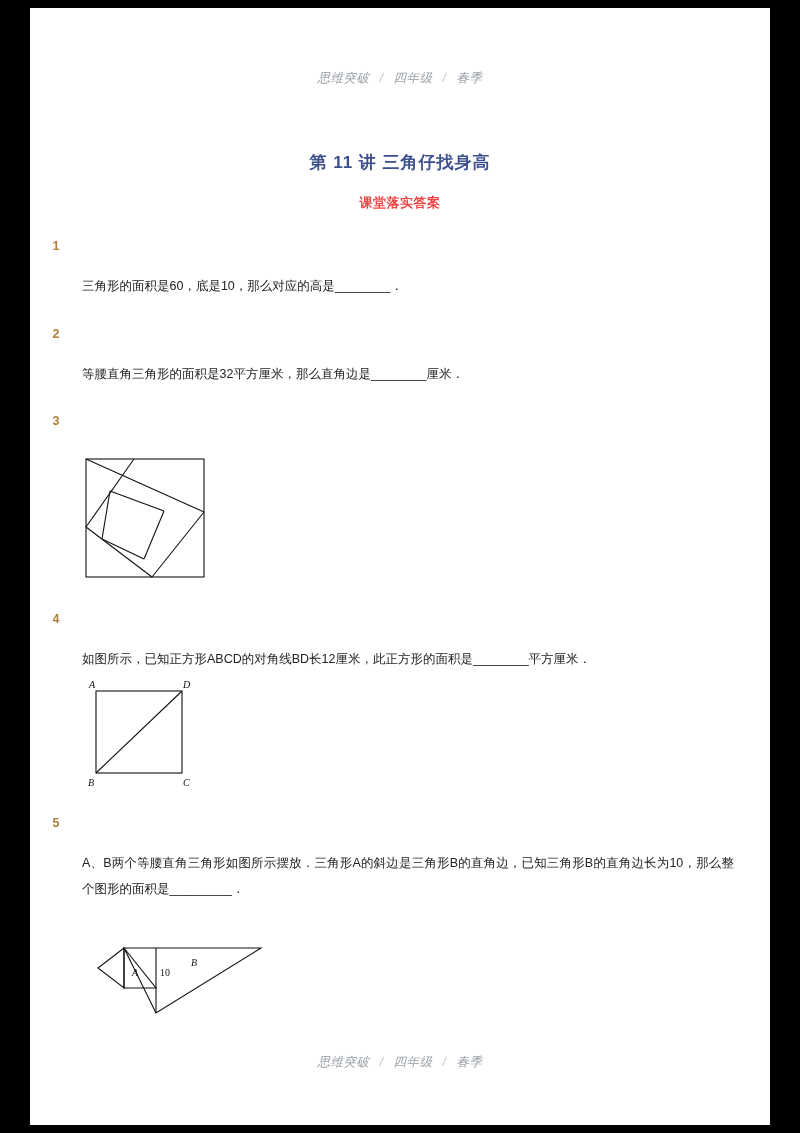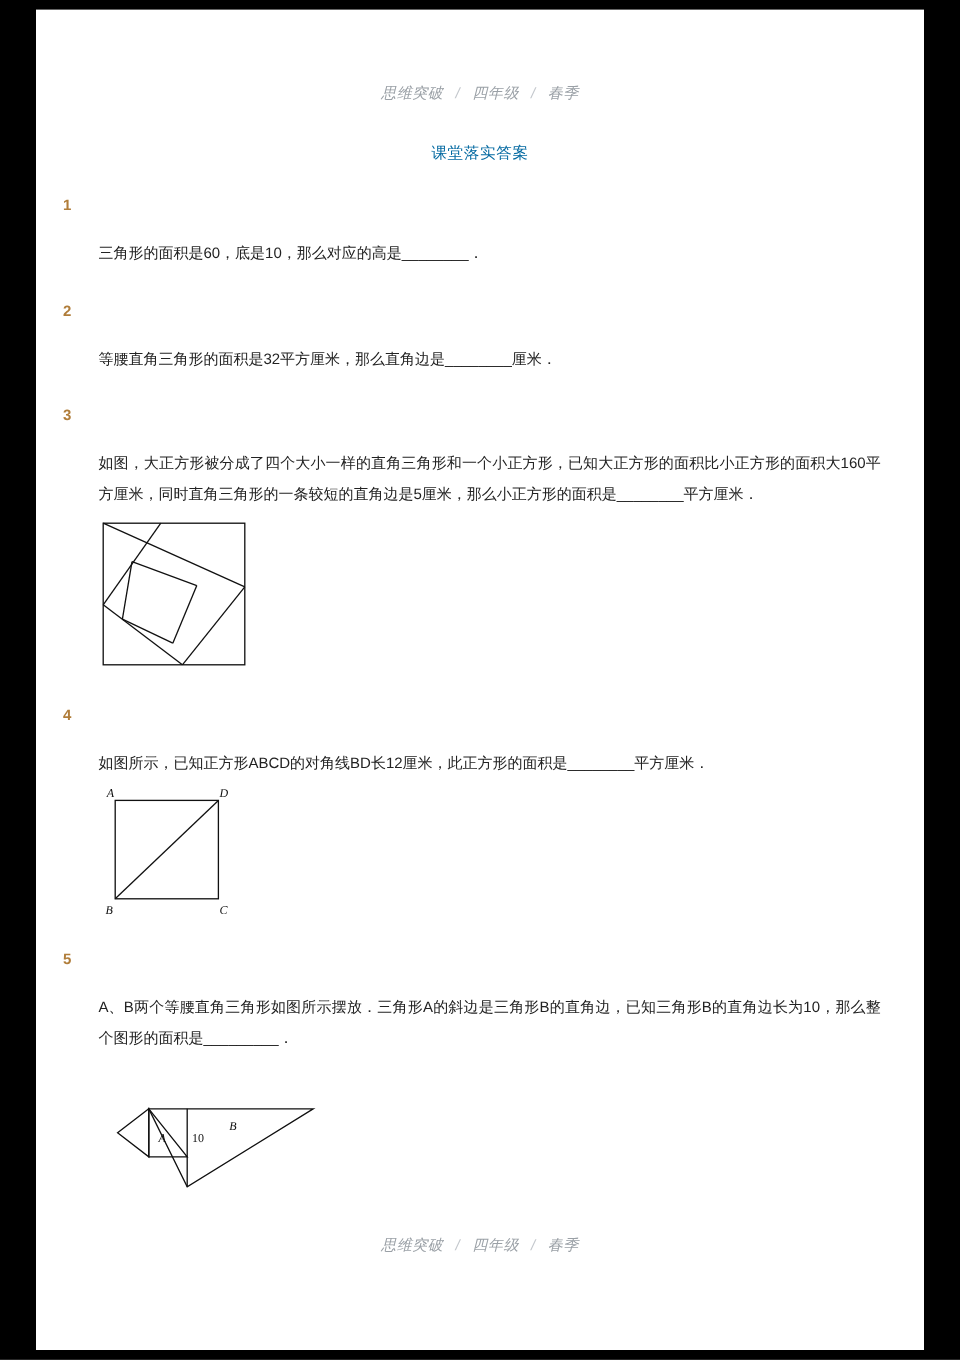--- a/index.html
+++ b/index.html
@@ -34,24 +34,24 @@
   .chapter-title {
     text-align: center;
     color: #3d4f8f;
     font-weight: bold;
     font-size: 17px;
     margin-top: 64px;
     letter-spacing: 1px;
   }
   .section-title {
     text-align: center;
-    color: #0369a1;
-    font-weight: normal;
+    color: #ef4444;
+    font-weight: bold;
     font-size: 13px;
-    margin-top: 32px;
+    margin-top: 20px;
     letter-spacing: 0.5px;
   }
 
   .qlist { margin-top: 26px; }
   .q {
     display: flex;
     align-items: flex-start;
     margin-bottom: 26px;
   }
   .q-num {
@@ -93,38 +93,38 @@
 <div class="page">
 
   <div class="header-crumb">
     <span>思维突破</span>
     <span class="crumb-sep">/</span>
     <span>四年级</span>
     <span class="crumb-sep">/</span>
     <span>春季</span>
   </div>
 
+  <div class="chapter-title">第 11 讲  三角仔找身高</div>
   <div class="section-title">课堂落实答案</div>
 
   <div class="qlist">
 
     <div class="q">
       <div class="q-num">1</div>
       <div class="q-body">三角形的面积是60，底是10，那么对应的高是________．</div>
     </div>
 
     <div class="q">
       <div class="q-num">2</div>
       <div class="q-body">等腰直角三角形的面积是32平方厘米，那么直角边是________厘米．</div>
     </div>
 
     <div class="q">
       <div class="q-num">3</div>
       <div class="q-body">
-        <div>如图，大正方形被分成了四个大小一样的直角三角形和一个小正方形，已知大正方形的面积比小正方形的面积大160平方厘米，同时直角三角形的一条较短的直角边是5厘米，那么小正方形的面积是________平方厘米．</div>
         <div class="fig">
           <svg width="130" height="130" viewBox="0 0 130 130">
             <g fill="none" stroke="#111" stroke-width="1.1">
               <rect x="4" y="4" width="118" height="118"></rect>
               <line x1="4" y1="4" x2="122" y2="57"></line>
               <line x1="122" y1="57" x2="70" y2="122"></line>
               <line x1="70" y1="122" x2="4" y2="72"></line>
               <line x1="4" y1="72" x2="52" y2="4"></line>
               <line x1="28" y1="36" x2="82" y2="56"></line>
               <line x1="82" y1="56" x2="62" y2="104"></line>

